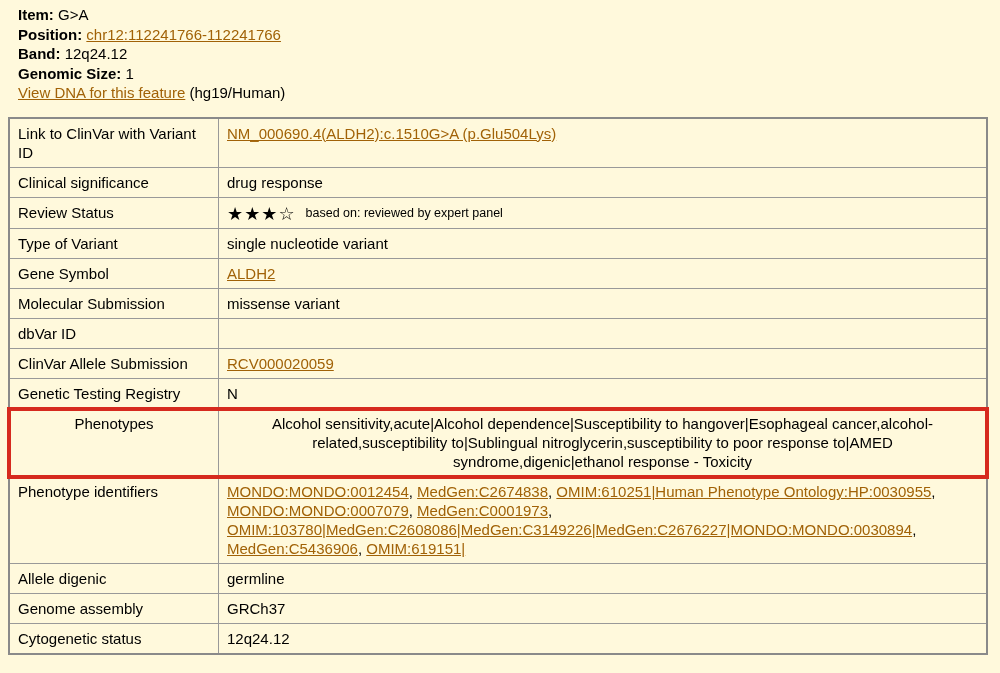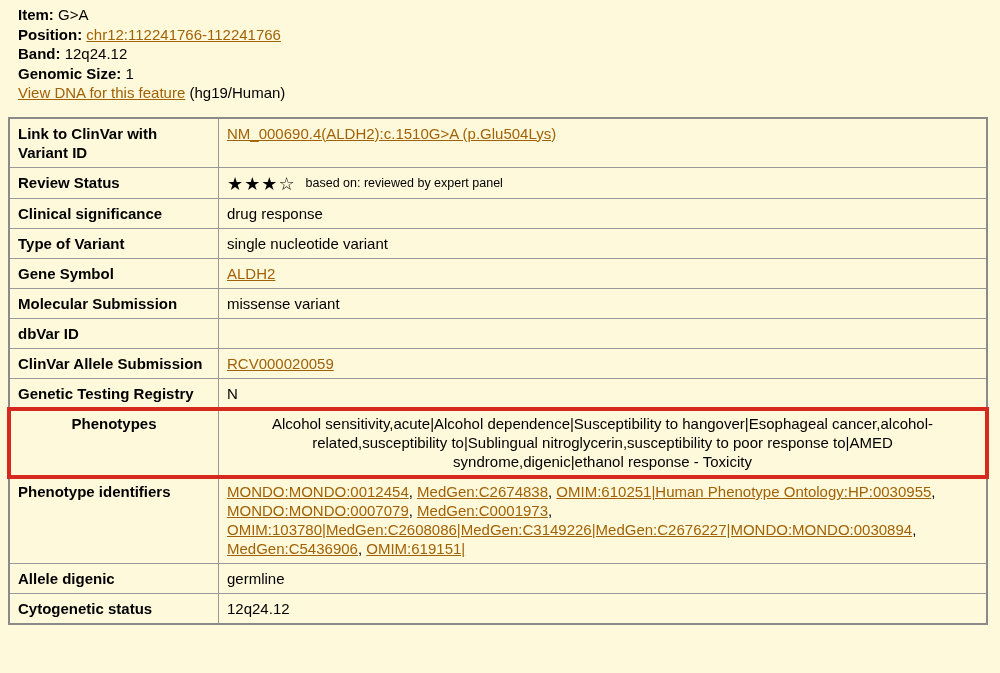--- a/index.html
+++ b/index.html
@@ -36,21 +36,21 @@
     table-layout: fixed;
   }
   table.details td {
     border: 1px solid #999;
     padding: 5px 8px;
     vertical-align: top;
     line-height: 19px;
     word-wrap: break-word;
   }
   td.label-cell {
-    font-weight: bold;
+    font-weight: normal;
     width: 192px;
   }
   tr.highlight {
     outline: 4px solid #D62A1E;
     outline-offset: -2px;
     text-align: center;
   }
   .stars {
     font-size: 18px;
     letter-spacing: 1px;
@@ -73,26 +73,26 @@
   <div class="hline"><a class="link">View DNA for this feature</a> <span>(hg19/Human)</span></div>
 </div>
 
 <table class="details">
   <tbody id="details-tbody">
       <tr>
         <td class="label-cell">Link to ClinVar with Variant ID</td>
         <td class="value-cell"><a class="link">NM_000690.4(ALDH2):c.1510G&gt;A (p.Glu504Lys)</a></td>
       </tr>
       <tr>
+        <td class="label-cell">Clinical significance</td>
+        <td class="value-cell">drug response</td>
+      </tr>
+      <tr>
         <td class="label-cell">Review Status</td>
         <td class="value-cell"><span class="stars">★★★☆</span><span class="stars-note">based on: reviewed by expert panel</span></td>
-      </tr>
-      <tr>
-        <td class="label-cell">Clinical significance</td>
-        <td class="value-cell">drug response</td>
       </tr>
       <tr>
         <td class="label-cell">Type of Variant</td>
         <td class="value-cell">single nucleotide variant</td>
       </tr>
       <tr>
         <td class="label-cell">Gene Symbol</td>
         <td class="value-cell"><a class="link">ALDH2</a></td>
       </tr>
       <tr>
@@ -117,17 +117,21 @@
       </tr>
       <tr>
         <td class="label-cell">Phenotype identifiers</td>
         <td class="value-cell"><a class="link">MONDO:MONDO:0012454</a>, <a class="link">MedGen:C2674838</a>, <a class="link">OMIM:610251|Human Phenotype Ontology:HP:0030955</a>, <a class="link">MONDO:MONDO:0007079</a>, <a class="link">MedGen:C0001973</a>, <a class="link">OMIM:103780|MedGen:C2608086|MedGen:C3149226|MedGen:C2676227|MONDO:MONDO:0030894</a>, <a class="link">MedGen:C5436906</a>, <a class="link">OMIM:619151|</a></td>
       </tr>
       <tr>
         <td class="label-cell">Allele digenic</td>
         <td class="value-cell">germline</td>
       </tr>
       <tr>
+        <td class="label-cell">Genome assembly</td>
+        <td class="value-cell">GRCh37</td>
+      </tr>
+      <tr>
         <td class="label-cell">Cytogenetic status</td>
         <td class="value-cell">12q24.12</td>
       </tr>
     </tbody>
 </table>
 
 </body></html>

